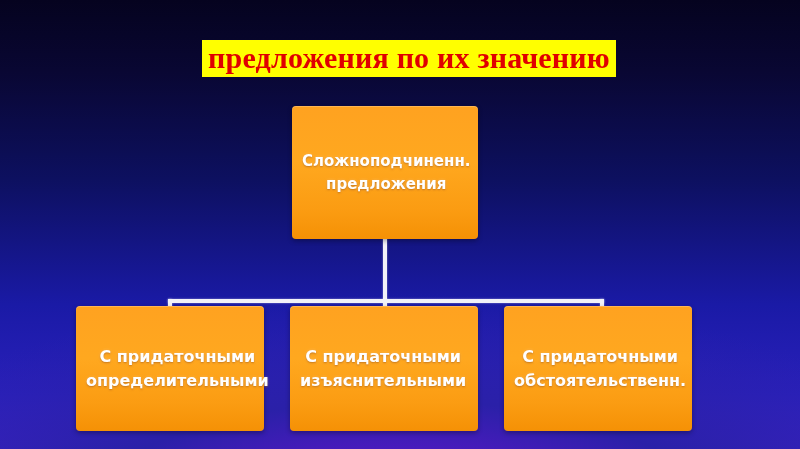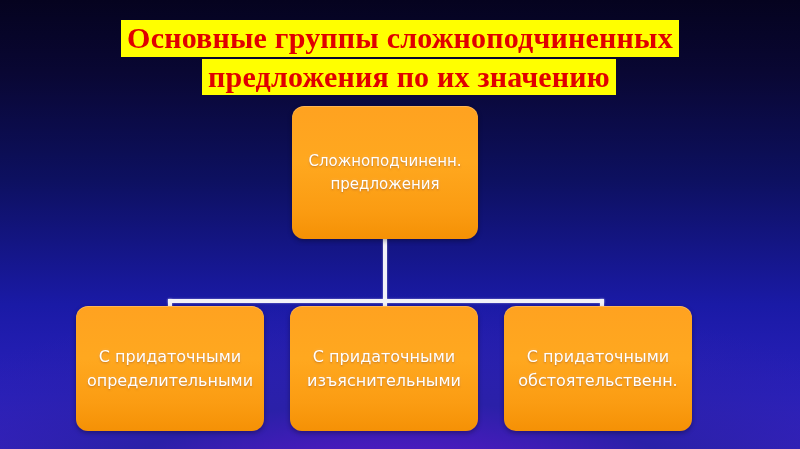--- a/index.html
+++ b/index.html
@@ -55,28 +55,28 @@
   }
   #conn-trunk   { left: 383px; top: 236px; width: 4px;   height: 66px; }
   #conn-cross   { left: 168px; top: 299px; width: 436px; height: 4px; }
   #conn-drop-1  { left: 168px; top: 299px; width: 4px;   height: 10px; }
   #conn-drop-2  { left: 383px; top: 299px; width: 4px;   height: 10px; }
   #conn-drop-3  { left: 600px; top: 299px; width: 4px;   height: 10px; }
 
   
   .node {
     position: absolute;
-    border-radius: 12px;
+    border-radius: 4px;
     background: linear-gradient(to bottom, #ffa220 0%, #ffa81f 42%, #fb9c12 78%, #f59105 100%);
     box-shadow: 0 2px 5px rgba(0,0,0,0.32), inset 0 1px 0 rgba(255,255,255,0.22);
     display: flex;
     align-items: center;
-    justify-content: center;
     box-sizing: border-box;
     padding: 6px 10px;
+    font-weight: bold;
   }
   .node-label {
     color: #ffffff;
     font-family: "DejaVu Sans", "Liberation Sans", sans-serif;
     font-size: 15.5px;
     line-height: 1.5;
     text-align: center;
     text-shadow: 0 1px 2px rgba(150,70,0,0.55), 0 0 3px rgba(255,255,255,0.28);
     white-space: pre-line;
   }
@@ -110,21 +110,21 @@
   #node-child-1 .node-label,
   #node-child-2 .node-label,
   #node-child-3 .node-label { font-size: 16px; }
 </style>
 </head>
 <body>
 
 <div class="slide">
 
   <div class="title-block">
-    <div class="title-line">Основные группы сложноподчиненных</div><br>
+    <br>
     <div class="title-line second">предложения по их значению</div>
   </div>
 
   <div class="connector" id="conn-trunk"></div>
   <div class="connector" id="conn-cross"></div>
   <div class="connector" id="conn-drop-1"></div>
   <div class="connector" id="conn-drop-2"></div>
   <div class="connector" id="conn-drop-3"></div>
 
   <div class="node" id="node-root">

